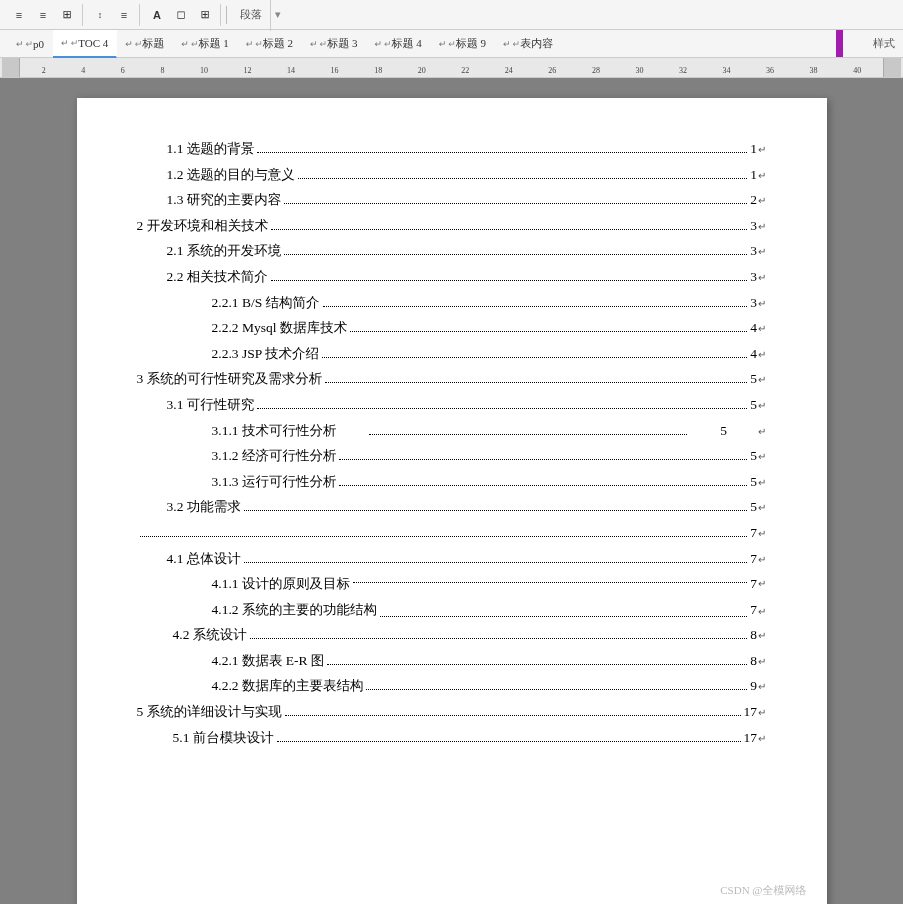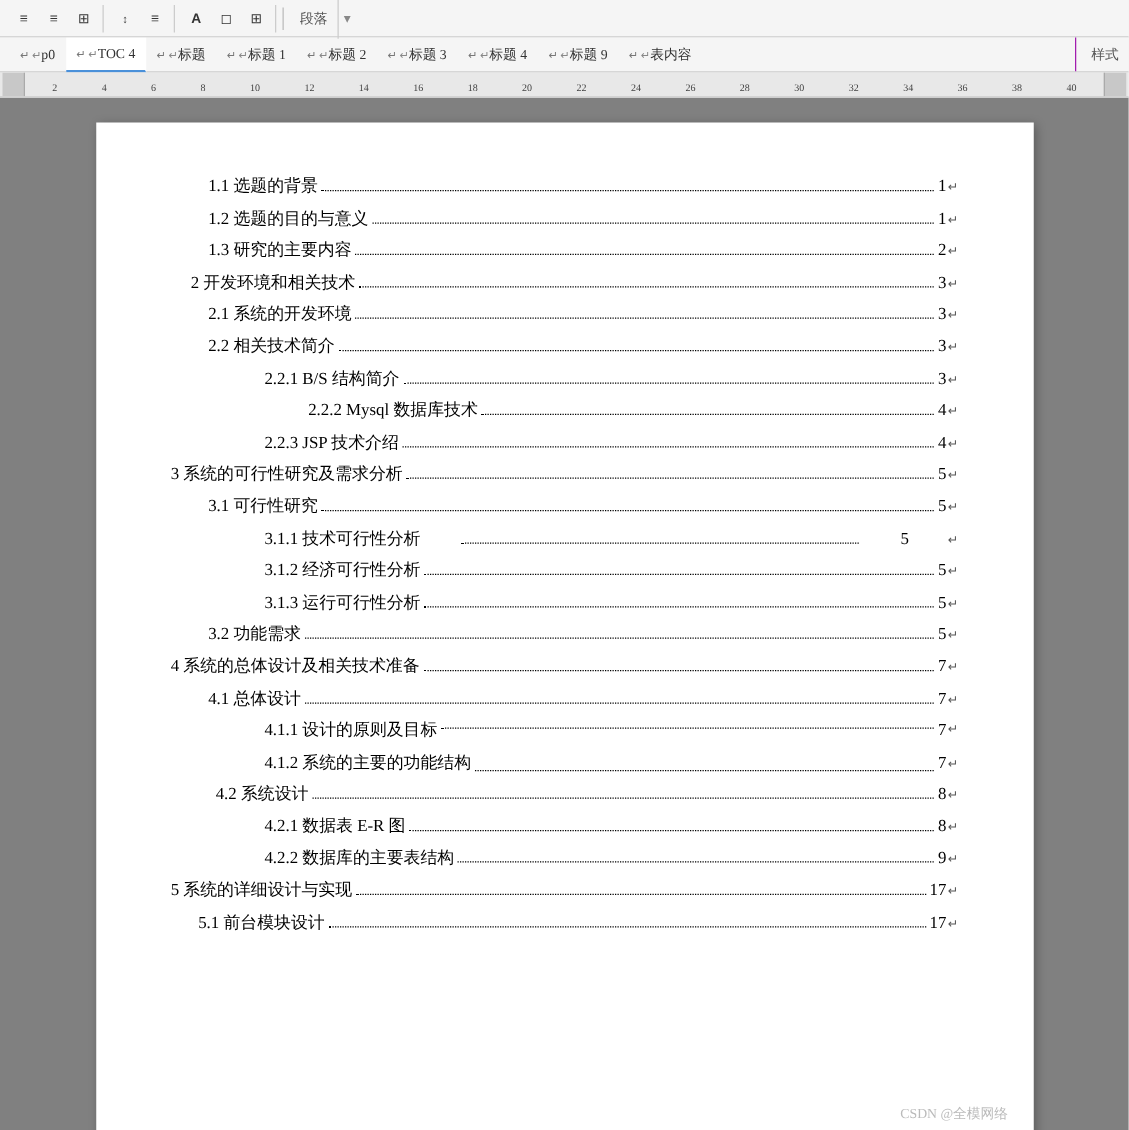--- a/index.html
+++ b/index.html
@@ -232,21 +232,21 @@
     </div>
     <div class="style-tab">
       <span class="tab-indicator">↵</span>
       <span>标题 9</span>
     </div>
     <div class="style-tab">
       <span class="tab-indicator">↵</span>
       <span>表内容</span>
     </div>
   </div>
-  <div style="border-left:1px solid #a21caf; padding-left:12px; font-size:11px; color:#555; display:flex; align-items:center; height:100%;">样式</div>
+  <div style="border-left:7px solid #a21caf; padding-left:30px; font-size:11px; color:#555; display:flex; align-items:center; height:100%;">样式</div>
 </div>
 
 <div class="ruler">
   <div style="width:100%; display:flex; align-items:flex-end; height:100%;">
 
     <div style="width:18px; background:#c8c8c8; height:100%; border-right:1px solid #aaa; flex-shrink:0;"></div>
 
     <div style="flex:1; display:flex; align-items:flex-end; height:100%; position:relative; overflow:hidden;">
       <div style="display:flex; width:100%; justify-content:space-around; padding:0 4px; font-size:8px; color:#444; padding-bottom:2px;">
         <span>2</span>
@@ -291,21 +291,21 @@
           <div class="toc-dots"></div>
           <span class="toc-page">1</span>
           <span class="toc-return">↵</span>
         </div>
         <div class="toc-entry" style="margin-left: 30px;">
           <span class="toc-text">1.3  研究的主要内容</span>
           <div class="toc-dots"></div>
           <span class="toc-page">2</span>
           <span class="toc-return">↵</span>
         </div>
-        <div class="toc-entry" style="margin-left: 16px;">
+        <div class="toc-entry" style="margin-left: 0px;">
           <span class="toc-text">2  开发环境和相关技术</span>
           <div class="toc-dots"></div>
           <span class="toc-page">3</span>
           <span class="toc-return">↵</span>
         </div>
         <div class="toc-entry" style="margin-left: 30px;">
           <span class="toc-text">2.1  系统的开发环境</span>
           <div class="toc-dots"></div>
           <span class="toc-page">3</span>
           <span class="toc-return">↵</span>
@@ -315,21 +315,21 @@
           <div class="toc-dots"></div>
           <span class="toc-page">3</span>
           <span class="toc-return">↵</span>
         </div>
         <div class="toc-entry" style="margin-left: 75px;">
           <span class="toc-text">2.2.1  B/S 结构简介</span>
           <div class="toc-dots"></div>
           <span class="toc-page">3</span>
           <span class="toc-return">↵</span>
         </div>
-        <div class="toc-entry" style="margin-left: 110px;">
+        <div class="toc-entry" style="margin-left: 75px;">
           <span class="toc-text">2.2.2  Mysql 数据库技术</span>
           <div class="toc-dots"></div>
           <span class="toc-page">4</span>
           <span class="toc-return">↵</span>
         </div>
         <div class="toc-entry" style="margin-left: 75px;">
           <span class="toc-text">2.2.3  JSP 技术介绍</span>
           <div class="toc-dots"></div>
           <span class="toc-page">4</span>
           <span class="toc-return">↵</span>
@@ -364,21 +364,20 @@
           <span class="toc-page">5</span>
           <span class="toc-return">↵</span>
         </div>
         <div class="toc-entry" style="margin-left: 30px;">
           <span class="toc-text">3.2  功能需求</span>
           <div class="toc-dots"></div>
           <span class="toc-page">5</span>
           <span class="toc-return">↵</span>
         </div>
         <div class="toc-entry" style="margin-left: 0px;">
-          <span class="toc-text">4  系统的总体设计及相关技术准备</span>
           <div class="toc-dots"></div>
           <span class="toc-page">7</span>
           <span class="toc-return">↵</span>
         </div>
         <div class="toc-entry" style="margin-left: 30px;">
           <span class="toc-text">4.1  总体设计</span>
           <div class="toc-dots"></div>
           <span class="toc-page">7</span>
           <span class="toc-return">↵</span>
         </div>
@@ -411,21 +410,21 @@
           <div class="toc-dots"></div>
           <span class="toc-page">9</span>
           <span class="toc-return">↵</span>
         </div>
         <div class="toc-entry" style="margin-left: 0px;">
           <span class="toc-text">5  系统的详细设计与实现</span>
           <div class="toc-dots"></div>
           <span class="toc-page">17</span>
           <span class="toc-return">↵</span>
         </div>
-        <div class="toc-entry" style="margin-left: 22px; font-family: Liberation Serif, serif;">
+        <div class="toc-entry" style="margin-left: 36px; font-family: Liberation Serif, serif;">
           <span class="toc-text">5.1  前台模块设计</span>
           <div class="toc-dots"></div>
           <span class="toc-page">17</span>
           <span class="toc-return">↵</span>
         </div>
       </div>
 
     <div class="watermark">CSDN @全模网络</div>
   </div>
 </div>

